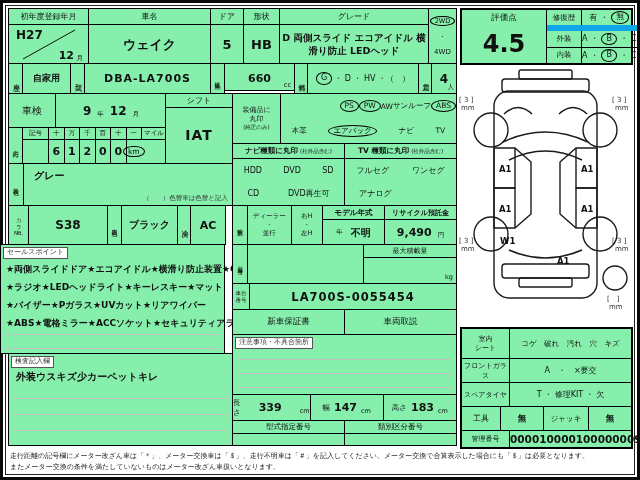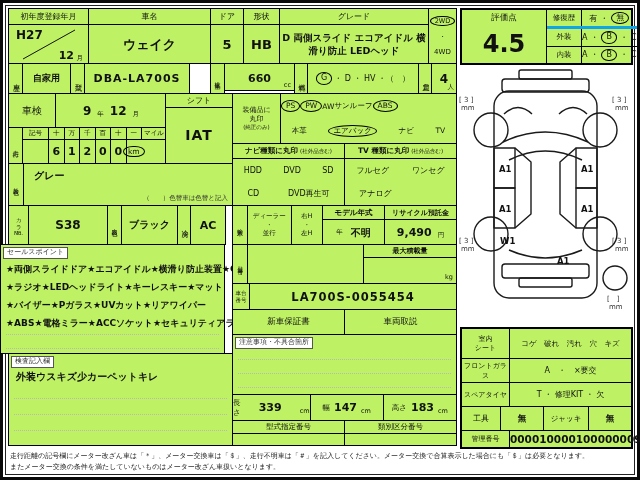--- a/index.html
+++ b/index.html
@@ -1,20 +1,20 @@
 <!DOCTYPE html>
 <html><head>
 <meta charset="utf-8">
 <style>
   html,body{margin:0;padding:0;background:#e8e8e8;}
   #sheet{position:relative;width:640px;height:480px;background:#fff;overflow:hidden;
          font-family:"DejaVu Sans",sans-serif;color:#111;}
   .frame-outer{position:absolute;inset:0;border:3px solid #0a0a0a;pointer-events:none;}
   .frame-inner{position:absolute;inset:5px;border:1px solid #222;pointer-events:none;}
-  .b{position:absolute;box-sizing:border-box;border:1px solid #000;background:#bef264;}
+  .b{position:absolute;box-sizing:border-box;border:1px solid #000;background:#86efac;}
   .b2{border-width:2px;}
   .c{display:flex;align-items:center;justify-content:center;text-align:center;}
   .col{flex-direction:column;}
   .row{display:flex;}
   .cellhd{height:15px;border-bottom:1px solid #000;display:flex;align-items:center;justify-content:center;font-size:8px;flex:none;}
   .vlab{writing-mode:vertical-rl;text-orientation:upright;font-size:7px;letter-spacing:1px;line-height:1;}
   .bold{font-weight:bold;}
   .circ{display:inline-flex;align-items:center;justify-content:center;border:1.3px solid #000;border-radius:50%;padding:1px 4px;line-height:1.05;}
   .tab{position:absolute;top:2px;left:2px;border:1px solid #555;font-size:7px;padding:0 3px;line-height:1.4;background:#fff;color:#333;}
   .dl{position:absolute;left:5px;right:5px;border-bottom:1px dotted #b9b9b9;}
@@ -65,21 +65,21 @@
     <span>4WD</span>
   </div>
 
   <div class="b c" style="left:8px;top:63px;width:15px;height:31px">
       <span class="vlab">車歴</span>
     </div>
   <div class="b c bold" style="left:22px;top:63px;width:49px;height:31px;font-size:9px">自家用</div>
   <div class="b c" style="left:70px;top:63px;width:15px;height:31px">
       <span class="vlab">型式</span>
     </div>
-  <div class="b c bold sp" style="left:84px;top:63px;width:106px;height:31px;font-size:11px">DBA-LA700S</div>
+  <div class="b c bold sp" style="left:84px;top:63px;width:127px;height:31px;font-size:11px">DBA-LA700S</div>
   <div class="b c" style="left:210px;top:63px;width:15px;height:31px">
       <span class="vlab" style="font-size:6px">排気量</span>
     </div>
   <div class="b" style="left:224px;top:63px;width:71px;height:28px">
     <div class="c bold" style="height:29px;font-size:11px">660</div>
     <span class="tiny" style="position:absolute;right:3px;bottom:1px">cc</span>
   </div>
   <div class="b c" style="left:294px;top:63px;width:14px;height:31px">
       <span class="vlab">燃料</span>
     </div>
@@ -132,21 +132,21 @@
     <div class="cellhd" style="height:13px">シフト</div>
     <div class="c bold sp" style="height:54px;font-size:14px">IAT</div>
   </div>
   <div class="b row" style="left:232px;top:93px;width:225px;height:51px">
     <div class="c col" style="width:47px;border-right:1px solid #000;font-size:7px;flex:none;line-height:1.25">
       <span>装備品に</span>
       <span>丸印</span>
       <span class="tiny" style="font-size:5.5px">(純正のみ)</span>
     </div>
     <div class="col" style="flex:1;display:flex;font-size:7.5px">
-      <div class="c" style="flex:1;justify-content:flex-start">
+      <div class="c" style="flex:1;justify-content:flex-end">
         <span class="circ">PS</span>
         <span class="circ">PW</span>
         <span>AW</span>
         <span>サンルーフ</span>
         <span class="circ">ABS</span>
       </div>
       <div class="c" style="flex:1;justify-content:space-around">
         <span>本革</span>
         <span class="circ">エアバック</span>
         <span>ナビ</span>
@@ -247,21 +247,21 @@
     <div class="dl" style="bottom:18px"></div>
     <div class="dl" style="bottom:4px"></div>
   </div>
 
   <div class="b row" style="left:232px;top:244px;width:225px;height:40px">
     <div class="c" style="width:14px;border-right:1px solid #000;flex:none">
         <span class="vlab" style="font-size:5.5px">登録番号</span>
       </div>
     <div style="flex:1"></div>
     <div style="width:92px;border-left:1px solid #000;flex:none;position:relative">
-      <div class="cellhd" style="height:12px;font-size:7px;font-weight:bold">最大積載量</div>
+      <div class="cellhd" style="height:12px;font-size:7px;font-weight:normal">最大積載量</div>
       <span class="tiny" style="position:absolute;right:3px;bottom:2px">kg</span>
     </div>
   </div>
   <div class="b row" style="left:232px;top:283px;width:225px;height:27px">
     <div class="c col" style="width:16px;border-right:1px solid #000;flex:none;font-size:5.5px;line-height:1.2">
       <span>車台</span>
         <span>番号</span>
     </div>
     <div class="c bold sp" style="flex:1;font-size:11.5px">LA700S-0055454</div>
   </div>
@@ -318,21 +318,21 @@
     </div>
     <div class="col" style="flex:1;display:flex">
       <div class="row" style="flex:1">
         <div class="c" style="width:34px;border-right:1px solid #000;font-size:7.5px;flex:none">修復歴</div>
         <div class="c" style="flex:1;font-size:8px;gap:3px">
           <span>有</span>
           <span>・</span>
           <span class="circ">無</span>
         </div>
       </div>
-      <div class="row" style="flex:1;border-top:3px solid #0ea5e9">
+      <div class="row" style="flex:1;border-top:6px solid #0ea5e9">
         <div class="c" style="width:34px;border-right:1px solid #000;font-size:7.5px;flex:none">外装</div>
         <div class="c" style="flex:1;font-size:8px;gap:3px">
           <span>A</span>
             <span>・</span>
           <span class="circ">B</span>
           <span>・</span>
             <span>C</span>
         </div>
       </div>
       <div class="row" style="flex:1;border-top:1px solid #000">

